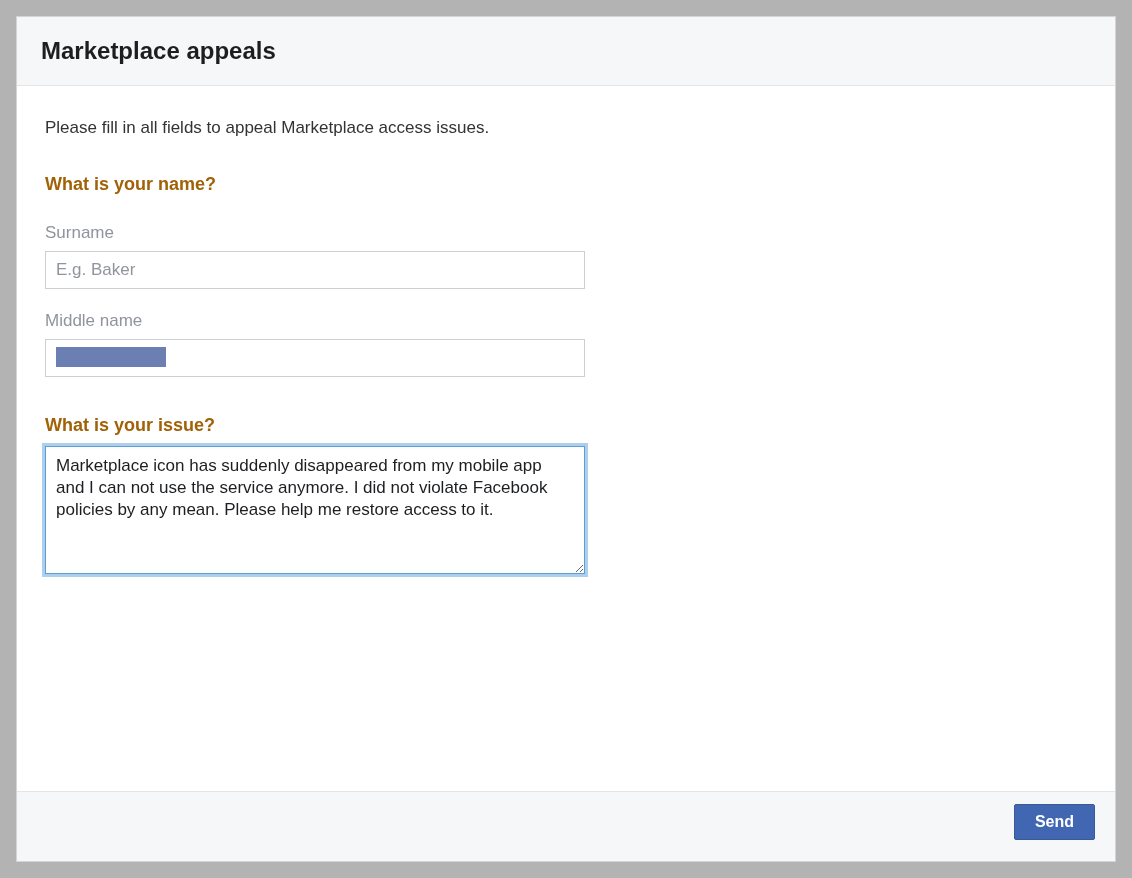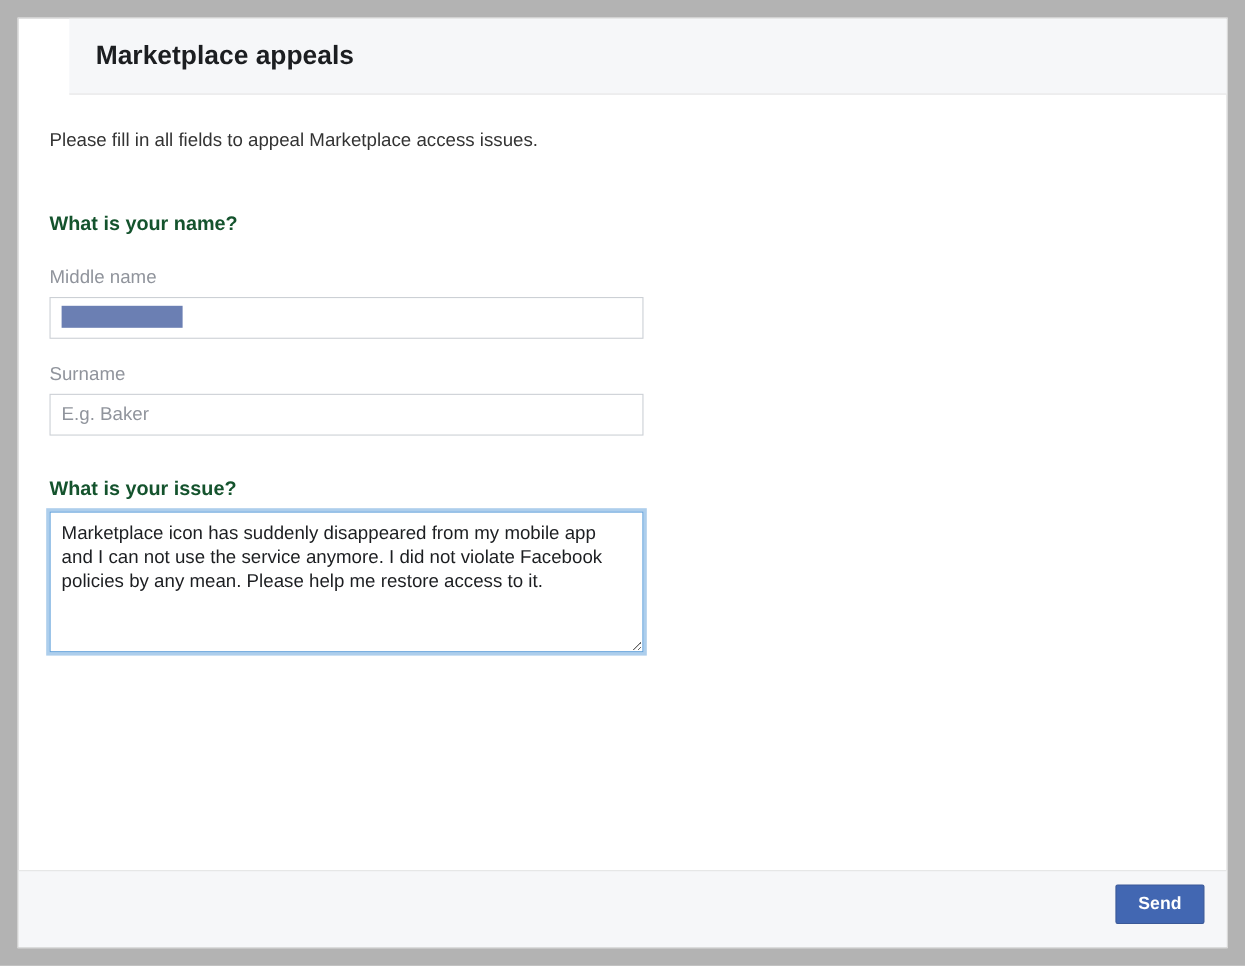--- a/index.html
+++ b/index.html
@@ -20,41 +20,40 @@
       width: 100%;
       height: 100%;
       display: flex;
       flex-direction: column;
       position: relative;
     }
     .header {
       background: #f6f7f9;
       border-bottom: 1px solid #e5e5e5;
       padding: 20px 24px;
-      margin-left: 46px;
     }
     .header-title {
       font-size: 24px;
       font-weight: bold;
       color: #1c1e21;
     }
     .content {
       padding: 32px 28px 0 28px;
       flex: 1;
       overflow: auto;
     }
     .instructions {
       font-size: 17px;
       color: #333;
-      margin-bottom: 55px;
+      margin-bottom: 36px;
     }
     .section-title {
       font-size: 18px;
       font-weight: bold;
-      color: #14532d;
+      color: #a16207;
       margin-bottom: 28px;
     }
     .field-group {
       margin-bottom: 22px;
     }
     .field-label {
       font-size: 17px;
       color: #90949c;
       margin-bottom: 8px;
       display: block;
@@ -139,29 +138,29 @@
     <h1 class="header-title">Marketplace appeals</h1>
   </div>
 
   <div class="content">
     <p class="instructions">Please fill in all fields to appeal Marketplace access issues.</p>
 
     <div class="section-title">What is your name?</div>
 
 
     <div class="field-group">
+      <label class="field-label">Surname</label>
+      <input type="text" class="text-input" placeholder="E.g. Baker" style="">
+    </div>
+
+    <div class="field-group">
       <label class="field-label">Middle name</label>
       <div class="text-input">
         <span class="redacted-bar"></span>
       </div>
-    </div>
-
-    <div class="field-group">
-      <label class="field-label">Surname</label>
-      <input type="text" class="text-input" placeholder="E.g. Baker" style="">
     </div>
 
     <div class="issue-section">
       <div class="section-title" style="margin-bottom:10px;">What is your issue?</div>
       <textarea class="textarea-input textarea-focused" style="">Marketplace icon has suddenly disappeared from my mobile app and I can not use the service anymore. I did not violate Facebook policies by any mean. Please help me restore access to it.</textarea>
     </div>
   </div>
 
   <div class="watermark">Techniquehow.com</div>
 

